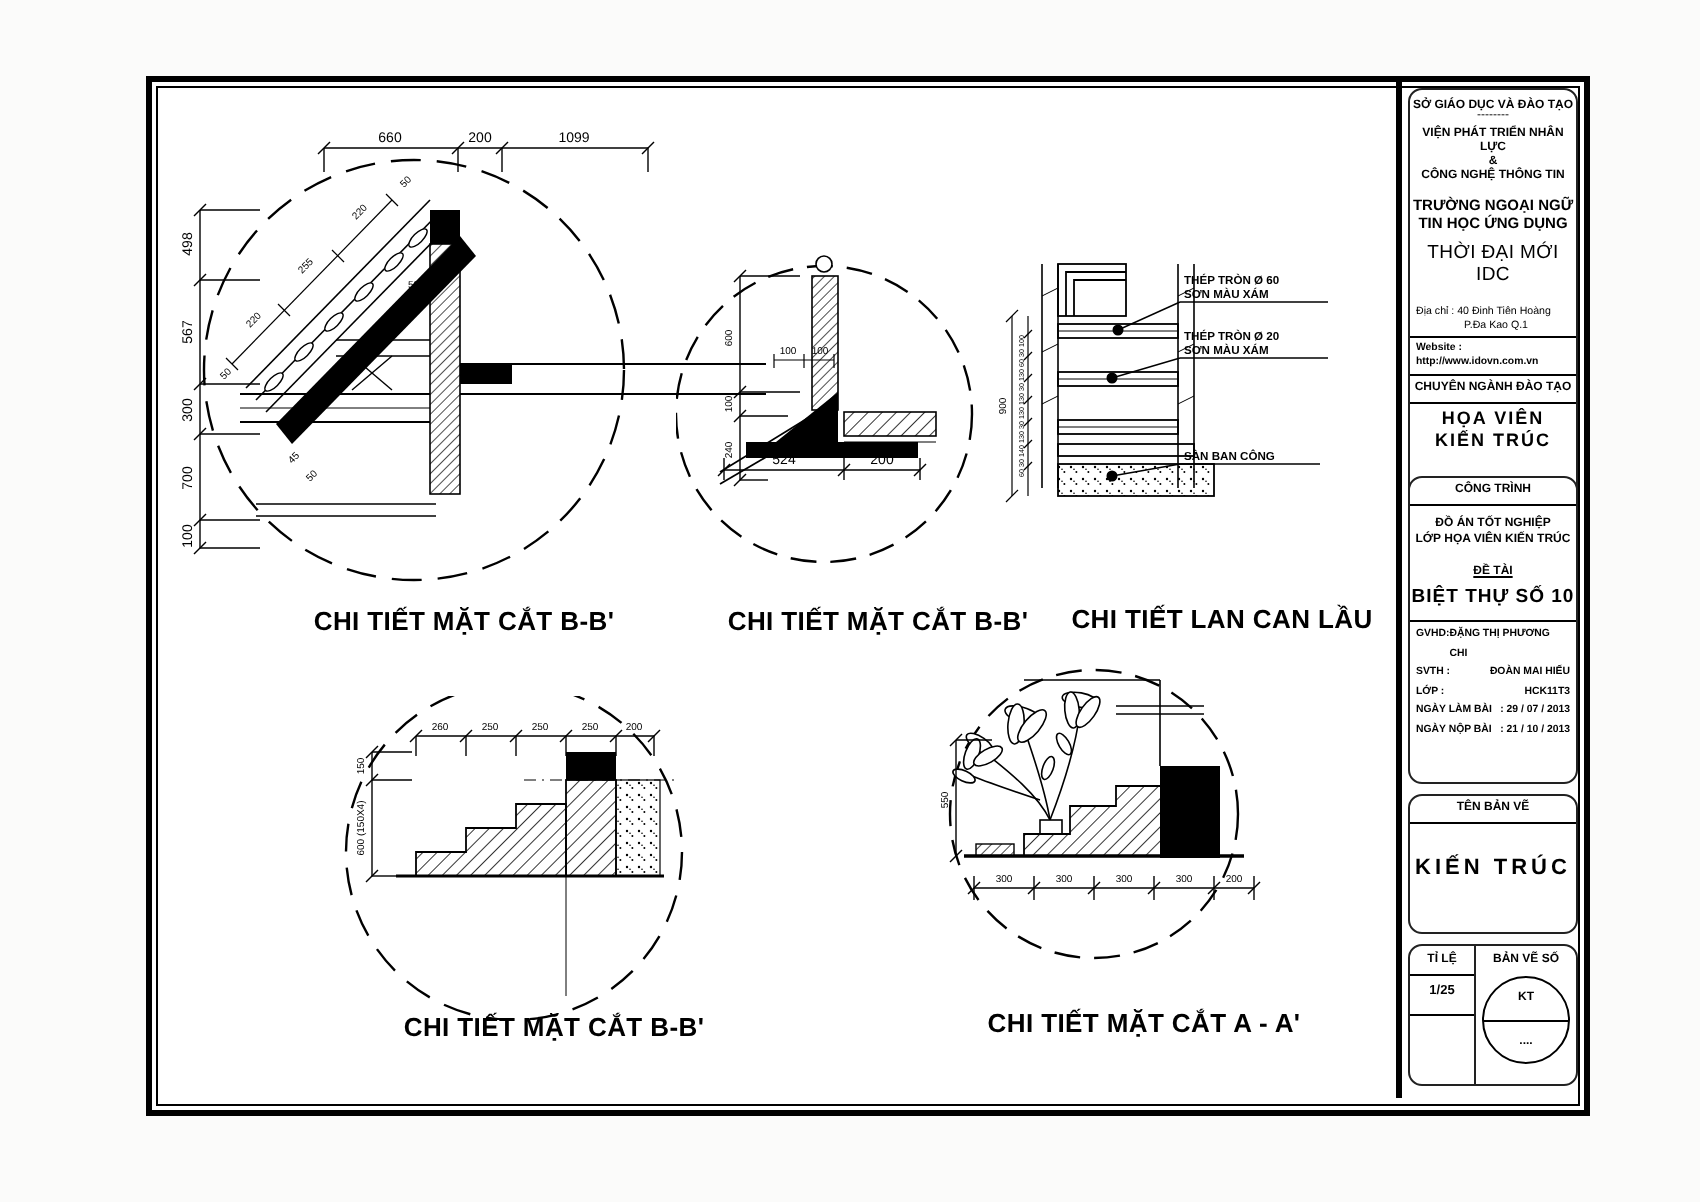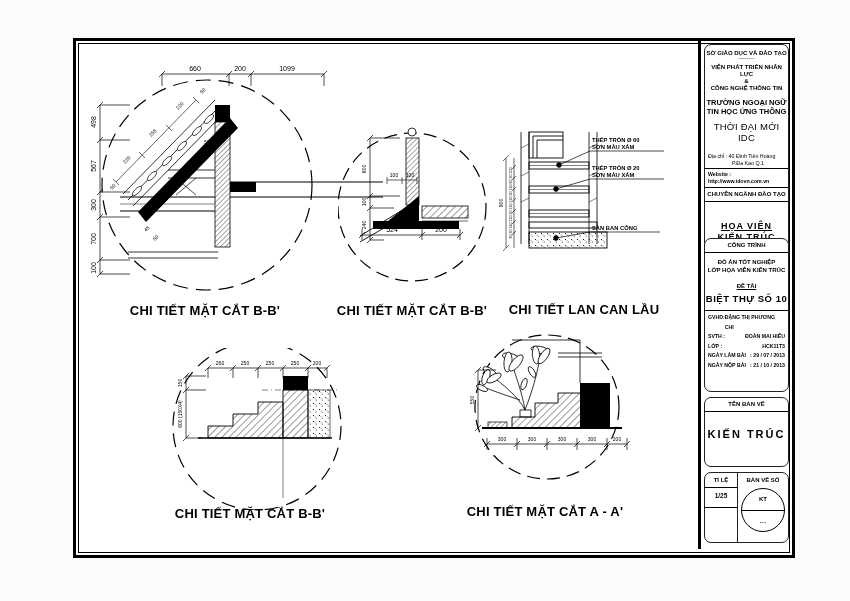--- a/index.html
+++ b/index.html
@@ -10,37 +10,37 @@
   .frame{position:absolute;left:73px;top:38px;width:716px;height:514px;border:3px solid #000;background:#fff;}
   .frame-inner{position:absolute;left:2px;top:2px;right:2px;bottom:2px;border:1px solid #000;}
   .tb-sep{position:absolute;left:698px;top:41px;width:3px;height:508px;background:#000;}
   .panel{position:absolute;}
   svg text{font-family:"Liberation Sans", sans-serif;fill:#000;}
   .dim{font-size:7px;}
   .dim-s{font-size:5px;}
   .note{font-size:5.8px;font-weight:bold;}
   .detail-label{
     position:absolute;transform:translateX(-50%);white-space:nowrap;
-    font-size:13px;font-weight:bold;letter-spacing:0.2px;
+    font-size:13px;font-weight:bold;letter-spacing:0.2px;margin-left:27px;
   }
   
   .tbox{
     position:absolute;left:704px;width:85px;border:1px solid #222;border-radius:7px;
     background:#fff;box-sizing:border-box;text-align:center;overflow:hidden;
   }
   .tbox .hr{border-top:1px solid #000;margin:2px 0;}
   .t-dept{font-size:6px;font-weight:bold;margin-top:5px;}
   .t-dash{font-size:6px;line-height:4px;}
   .t-inst{font-size:6px;font-weight:bold;line-height:7px;margin-top:4px;}
   .t-school{font-size:7.5px;font-weight:bold;line-height:9px;margin-top:6px;}
   .t-brand{font-size:9.5px;font-weight:normal;margin-top:5px;letter-spacing:0.2px;}
   .t-addr{font-size:5.3px;text-align:left;padding-left:3px;margin-top:10px;line-height:6.5px;}
   .t-web{font-size:5.2px;font-weight:bold;text-align:left;padding-left:3px;line-height:7px;}
   .t-h{font-size:6px;font-weight:bold;line-height:9px;}
-  .t-major{font-size:9px;font-weight:bold;line-height:11px;margin-top:19px;letter-spacing:1px;text-decoration:underline;}
+  .t-major{font-size:9px;font-weight:bold;line-height:11px;margin-top:2px;letter-spacing:1px;}
   .t-proj{font-size:6px;font-weight:bold;line-height:7.5px;margin-top:6px;}
   .t-detai{font-size:6px;font-weight:bold;text-decoration:underline;margin-top:9px;}
   .t-topic{font-size:9.5px;font-weight:bold;margin-top:4px;letter-spacing:0.5px;}
   .t-row{display:flex;justify-content:space-between;font-size:5.2px;font-weight:bold;
          padding:0 3px;line-height:9.5px;text-align:left;}
   .t-name{font-size:11px;font-weight:bold;letter-spacing:2px;margin-top:16px;}
   .t-scalebox{display:flex;height:100%;}
   .t-scale-l{width:32px;border-right:1px solid #222;}
   .t-scale-r{flex:1;}
   .t-scaleval{font-size:6.5px;font-weight:bold;margin-top:4px;}
@@ -407,21 +407,21 @@
 <div class="tbox" style="top:44px;height:242px">
   <div class="t-dept">SỞ GIÁO DỤC VÀ ĐÀO TẠO</div>
   <div class="t-dash">--------</div>
   <div class="t-inst">
     <div>VIỆN PHÁT TRIỂN NHÂN LỰC</div>
     <div>&amp;</div>
     <div>CÔNG NGHỆ THÔNG TIN</div>
   </div>
   <div class="t-school">
     <div>TRƯỜNG NGOẠI NGỮ</div>
-    <div>TIN HỌC ỨNG THÔNG</div>
+    <div>TIN HỌC ỨNG DỤNG</div>
   </div>
   <div class="t-brand">THỜI ĐẠI MỚI IDC</div>
   <div class="t-addr">
     <div>Địa chỉ  : 40 Đinh Tiên Hoàng</div>
     <div style="text-align:center">P.Đa Kao    Q.1</div>
   </div>
   <div class="hr"></div>
   <div class="t-web">Website : http://www.idovn.com.vn</div>
   <div class="hr"></div>
   <div class="t-h">CHUYÊN NGÀNH ĐÀO TẠO</div>

